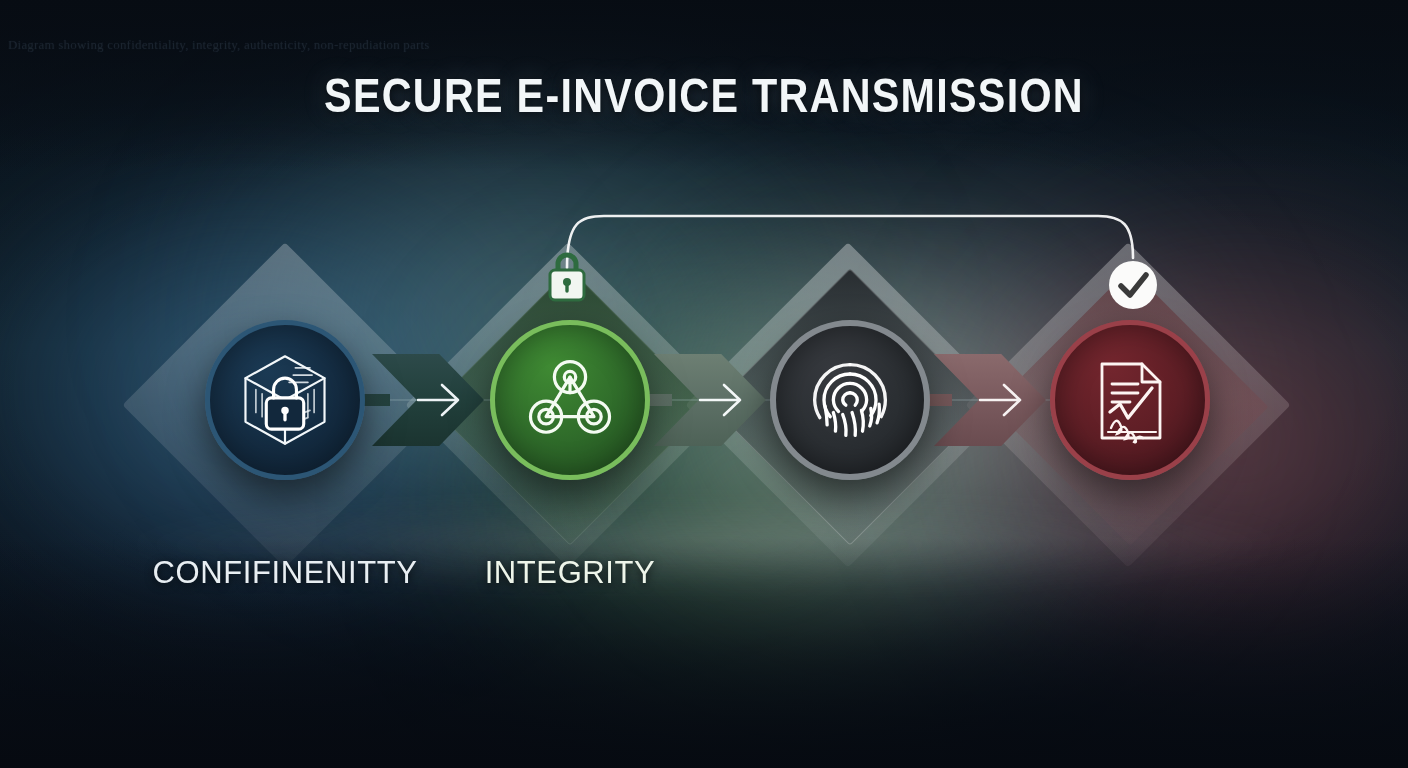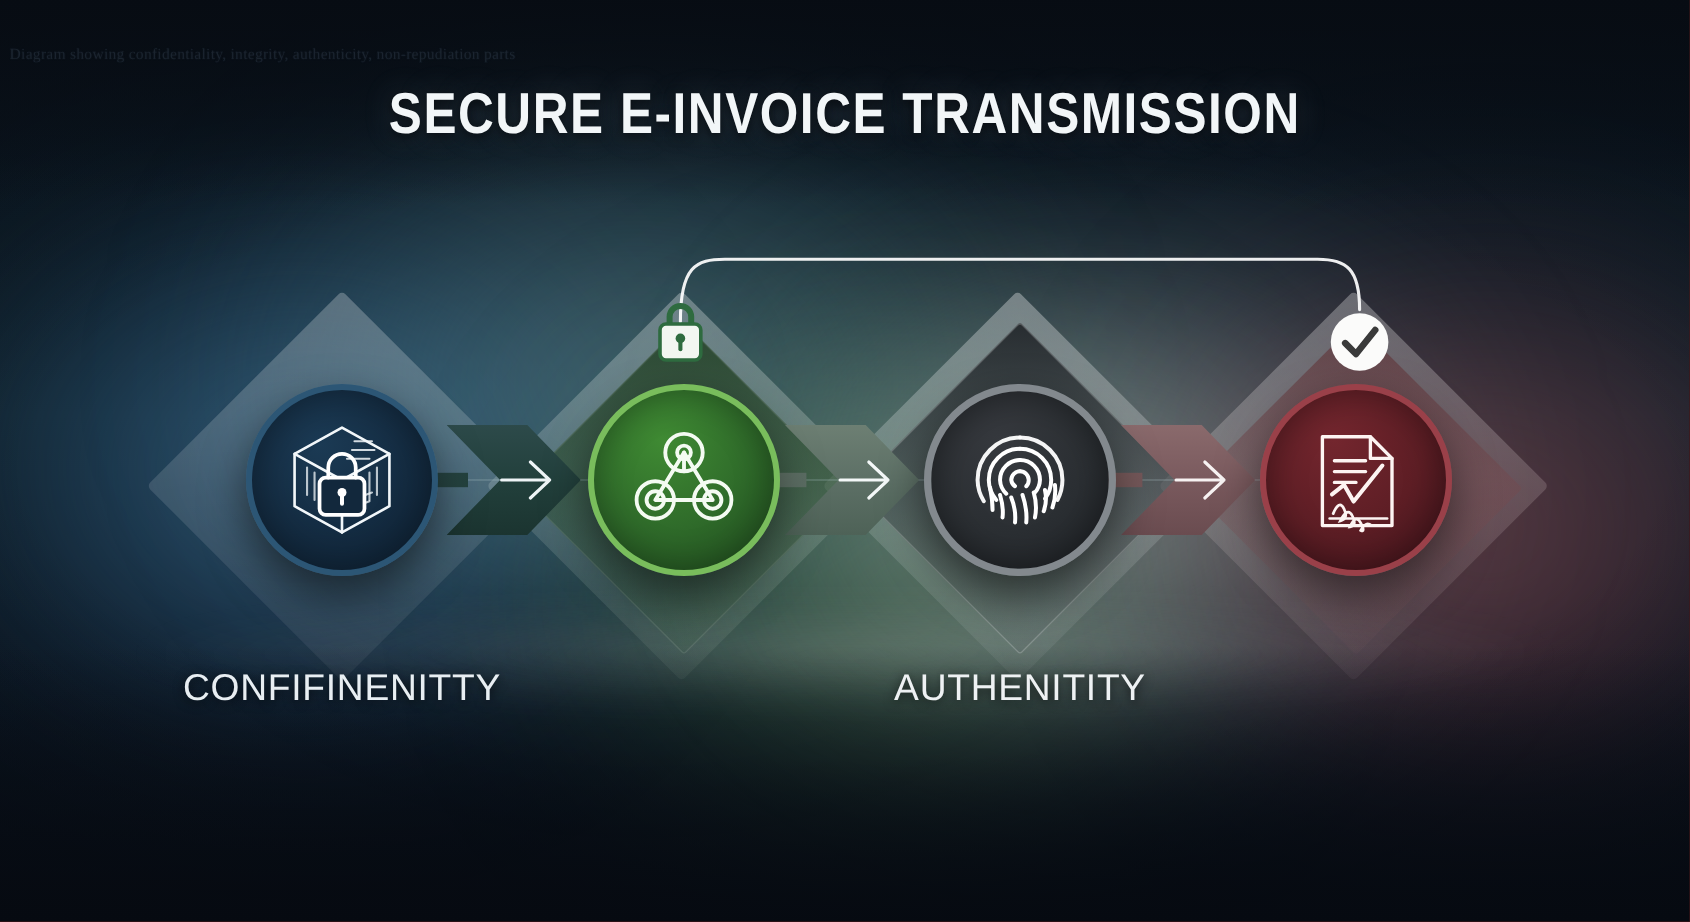--- a/index.html
+++ b/index.html
@@ -1,21 +1,21 @@
 <!DOCTYPE html>
 <html><head>
 <meta charset="utf-8">
 <title>Secure E-Invoice Transmission</title>
 <style>
   html,body{margin:0;padding:0;background:#0b1118;}
   *{box-sizing:border-box;}
   #stage{
     position:relative;width:1408px;height:768px;overflow:hidden;
     font-family:"Liberation Sans", sans-serif;
-    background:#7f1d1d;
+    background:#701a75;
   }
   
   .bg{position:absolute;inset:0;}
   .bg-base{
     background:
       linear-gradient(180deg, #0a1017 0%, #0c1822 18%, #10212c 45%, #0c1723 75%, #080d14 100%);
   }
   .glow{position:absolute;border-radius:50%;filter:blur(70px);}
   .glow-blue{left:-60px;top:150px;width:620px;height:480px;
     background:radial-gradient(ellipse at center, rgba(86,150,196,.55) 0%, rgba(50,105,150,.28) 45%, rgba(20,45,70,0) 72%);}
@@ -259,15 +259,15 @@
 
   <div class="vig"></div>
   <div class="topfade"></div>
   <div class="botfade"></div>
 
   <div class="alt-text">Diagram showing confidentiality, integrity, authenticity, non-repudiation parts</div>
 
   <div class="title">SECURE E-INVOICE TRANSMISSION</div>
 
   <div class="label l1" style="left:120px;">CONFIFINENITTY</div>
-  <div class="label l3" style="left:685px;">AUTHENITITY</div>
+  <div class="label l2" style="left:405px;">INTEGRITY</div>
 
 </div>
 
 </body></html>

